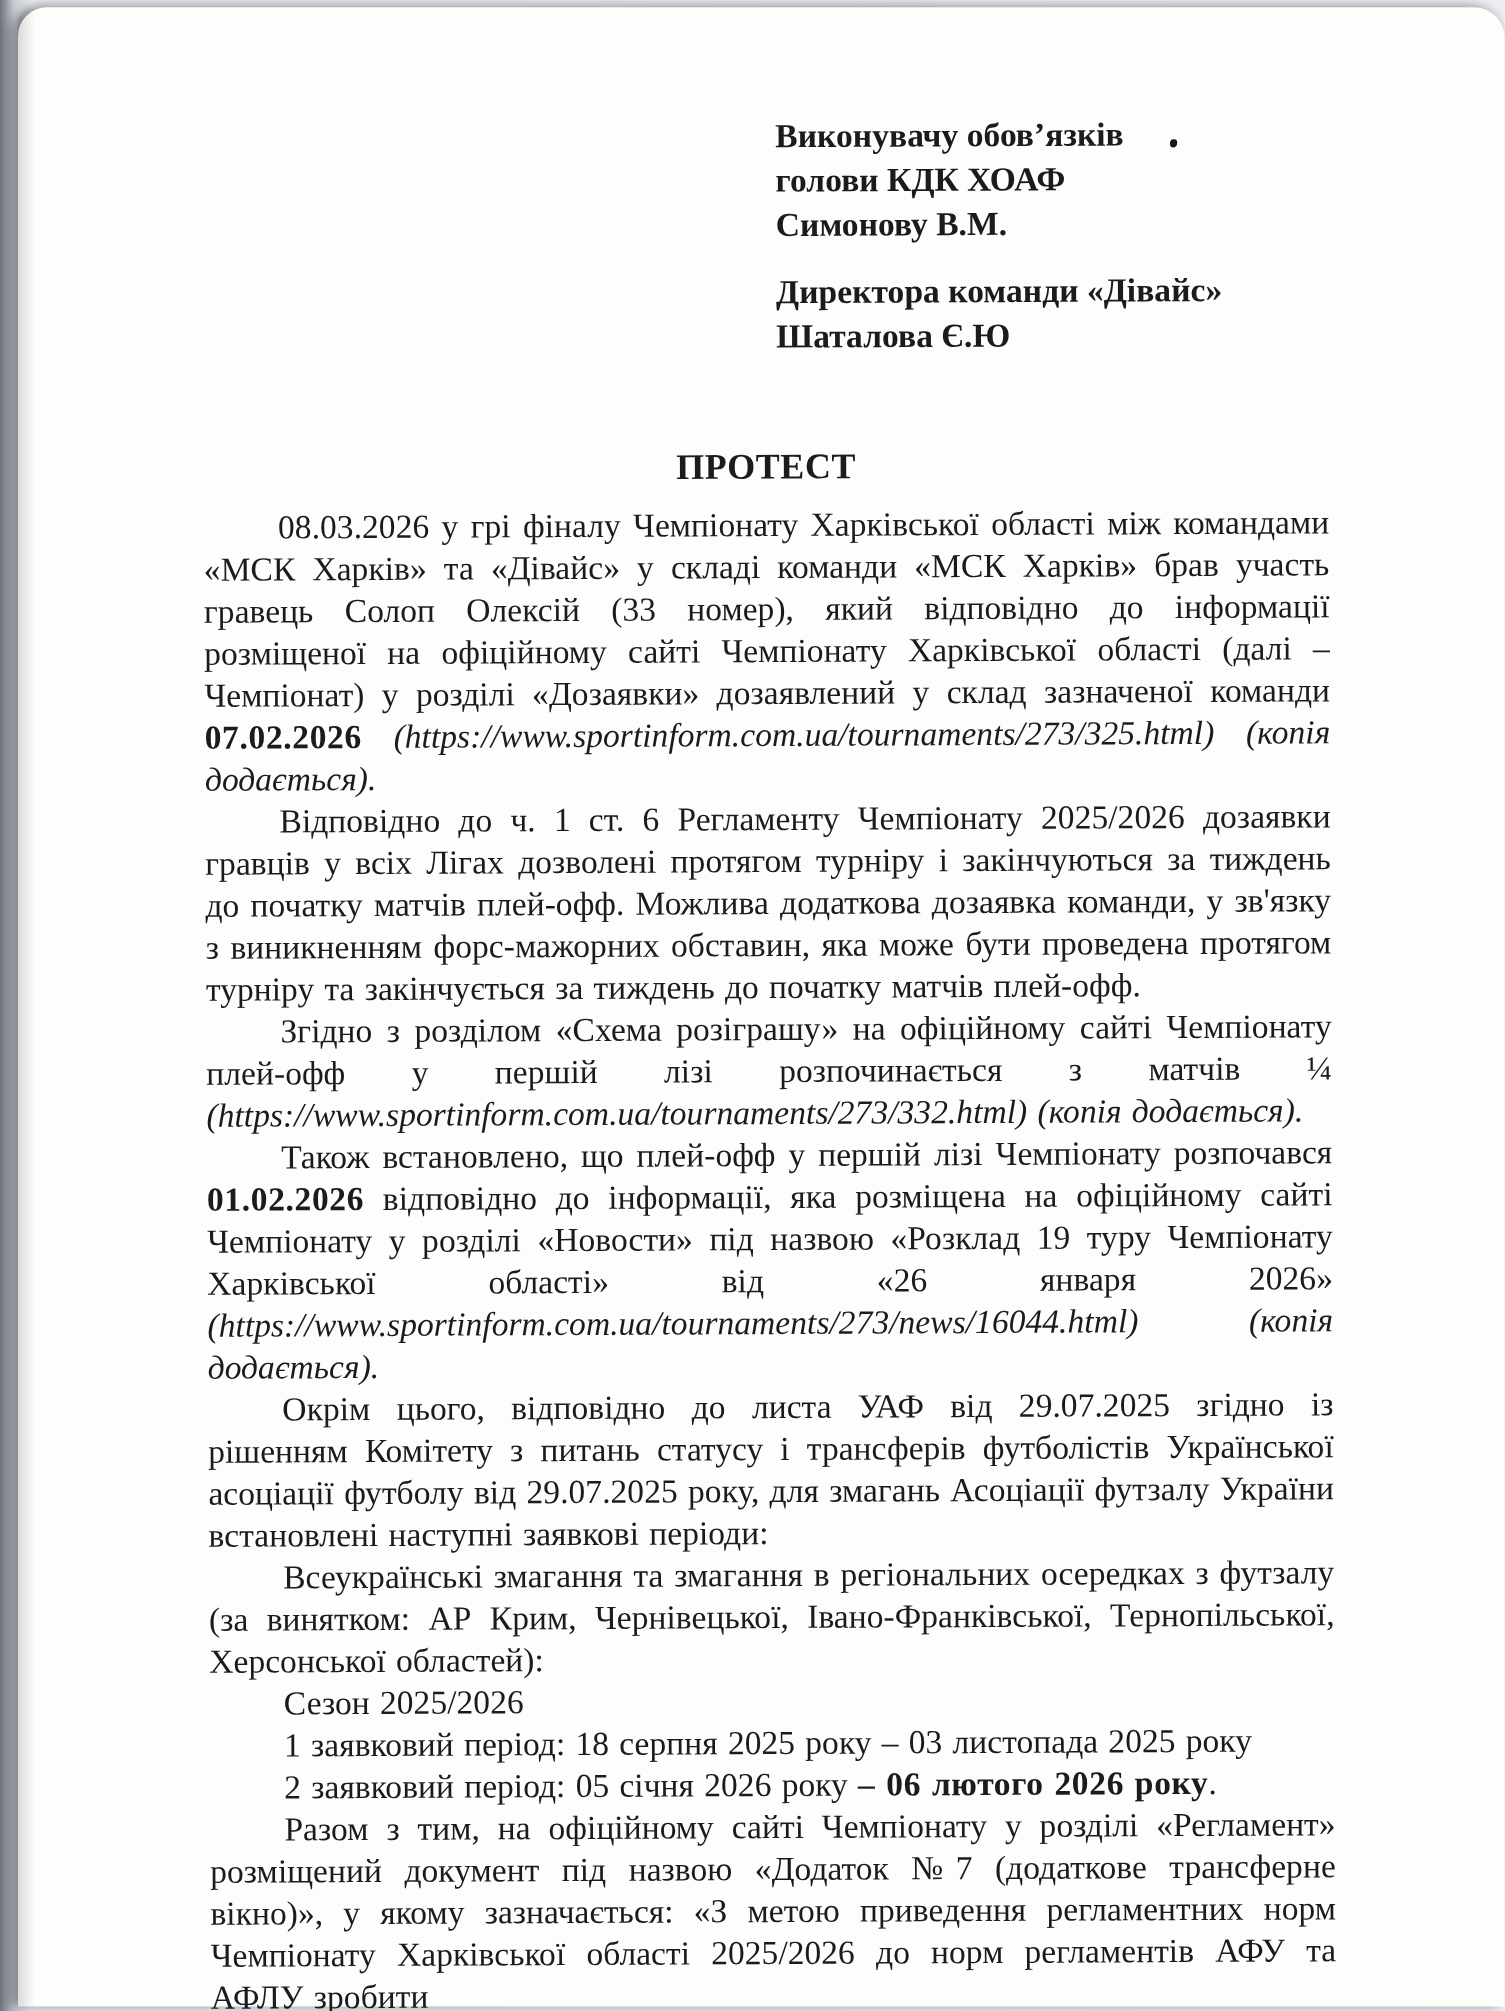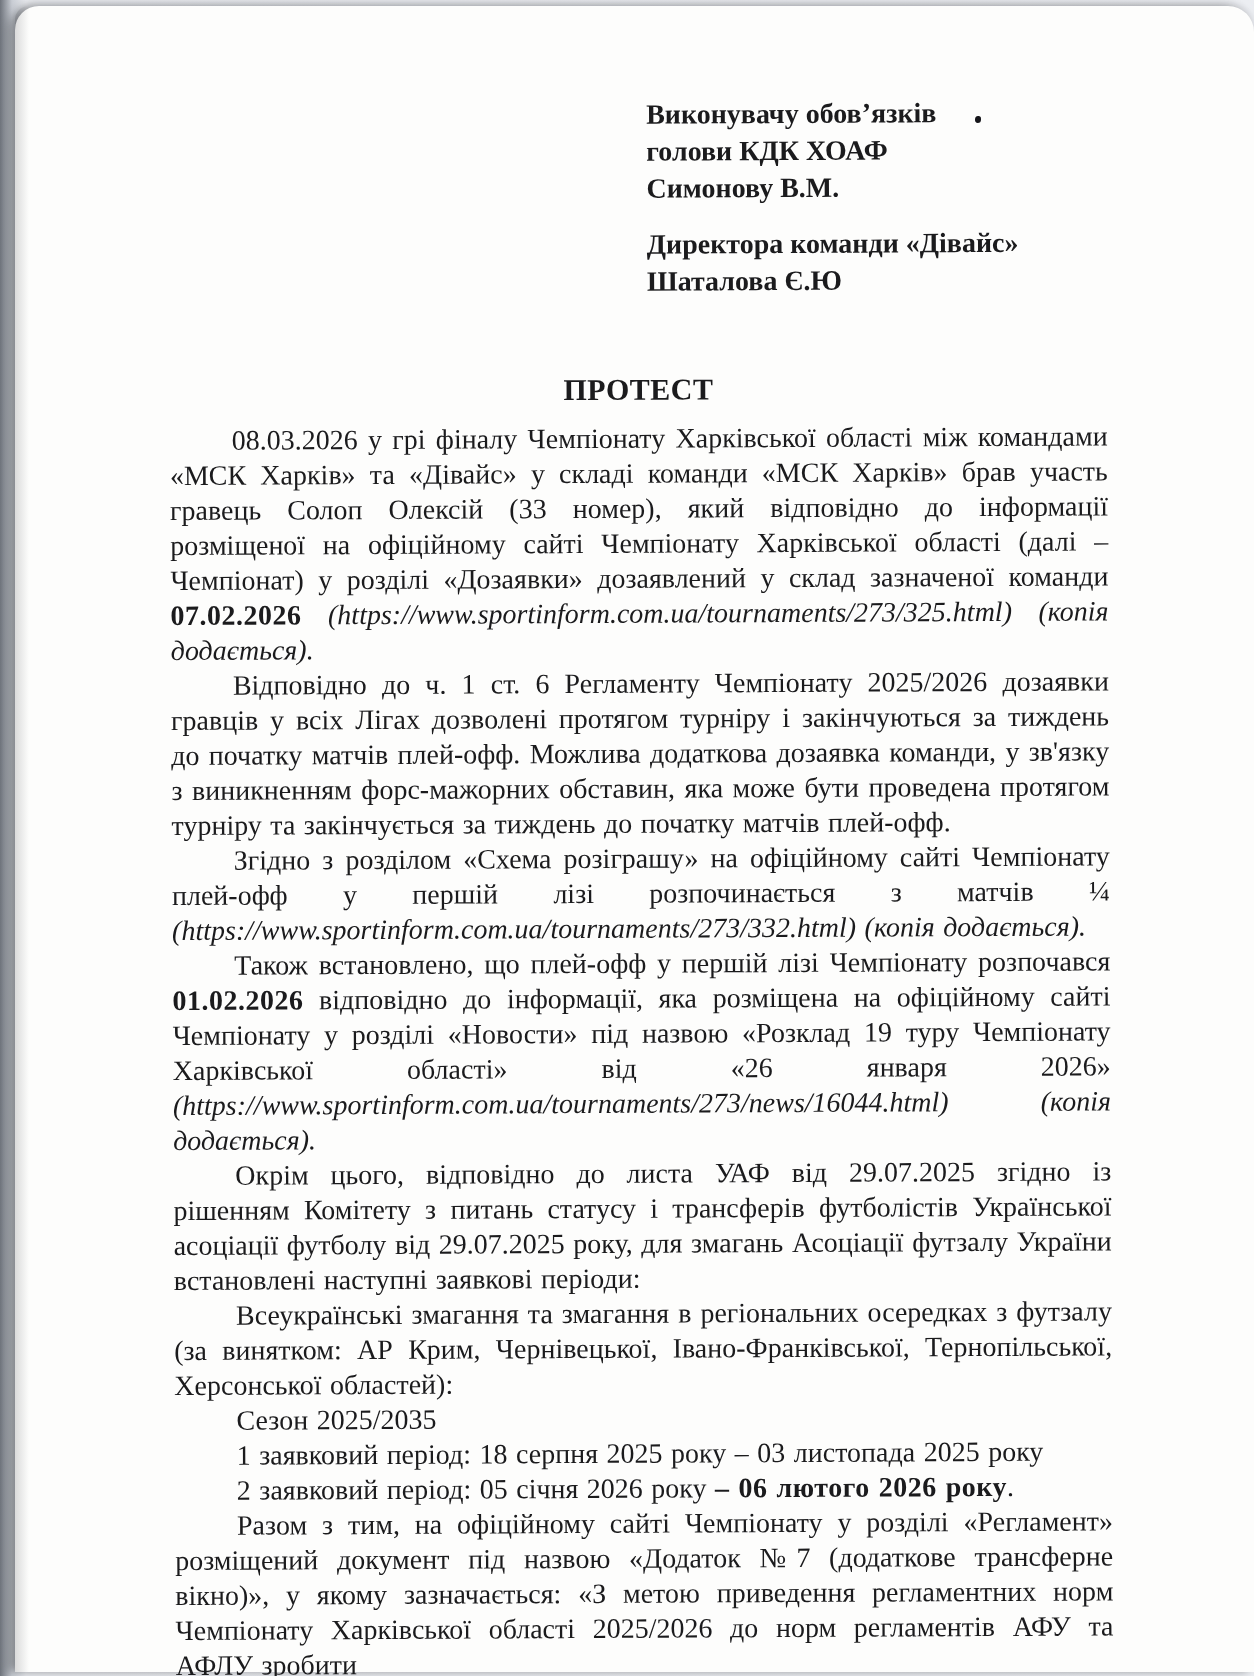--- a/index.html
+++ b/index.html
@@ -85,18 +85,18 @@
 
   <div class="doc-title">ПРОТЕСТ</div>
 
   <div class="doc-body">
       <p><span class="r-n">08.03.2026 у грі фіналу Чемпіонату Харківської області між командами «МСК Харків» та «Дівайс» у складі команди «МСК Харків» брав участь гравець Солоп Олексій (33 номер), який відповідно до інформації розміщеної на офіційному сайті Чемпіонату Харківської області (далі – Чемпіонат) у розділі «Дозаявки» дозаявлений у склад зазначеної команди </span><span class="r-b">07.02.2026</span><span class="r-n"> </span><span class="r-i">(https://www.sportinform.com.ua/tournaments/273/325.html) (копія додається).</span></p>
       <p><span class="r-n">Відповідно до ч. 1 ст. 6 Регламенту Чемпіонату 2025/2026 дозаявки гравців у всіх Лігах дозволені протягом турніру і закінчуються за тиждень до початку матчів плей-офф. Можлива додаткова дозаявка команди, у зв'язку з виникненням форс-мажорних обставин, яка може бути проведена протягом турніру та закінчується за тиждень до початку матчів плей-офф.</span></p>
       <p><span class="r-n">Згідно з розділом «Схема розіграшу» на офіційному сайті Чемпіонату плей-офф у першій лізі розпочинається з матчів ¼ </span><span class="r-i">(https://www.sportinform.com.ua/tournaments/273/332.html) (копія додається).</span></p>
       <p><span class="r-n">Також встановлено, що плей-офф у першій лізі Чемпіонату розпочався </span><span class="r-b">01.02.2026</span><span class="r-n"> відповідно до інформації, яка розміщена на офіційному сайті Чемпіонату у розділі «Новости» під назвою «Розклад 19 туру Чемпіонату Харківської області» від «26 января 2026» </span><span class="r-i">(https://www.sportinform.com.ua/tournaments/273/news/16044.html) (копія додається).</span></p>
       <p><span class="r-n">Окрім цього, відповідно до листа УАФ від 29.07.2025 згідно із рішенням Комітету з питань статусу і трансферів футболістів Української асоціації футболу від 29.07.2025 року, для змагань Асоціації футзалу України встановлені наступні заявкові періоди:</span></p>
       <p><span class="r-n">Всеукраїнські змагання та змагання в регіональних осередках з футзалу (за винятком: АР Крим, Чернівецької, Івано-Франківської, Тернопільської, Херсонської областей):</span></p>
-      <p><span class="r-n">Сезон 2025/2035</span></p>
+      <p><span class="r-n">Сезон 2025/2026</span></p>
       <p><span class="r-n">1 заявковий період: 18 серпня 2025 року – 03 листопада 2025 року</span></p>
       <p><span class="r-n">2 заявковий період: 05 січня 2026 року </span><span class="r-b">– 06 лютого 2026 року</span><span class="r-n">.</span></p>
       <p><span class="r-n">Разом з тим, на офіційному сайті Чемпіонату у розділі «Регламент» розміщений документ під назвою «Додаток №7 (додаткове трансферне вікно)», у якому зазначається: «З метою приведення регламентних норм Чемпіонату Харківської області 2025/2026 до норм регламентів АФУ та АФЛУ зробити</span></p>
     </div>
 </div>
 
 </body></html>

